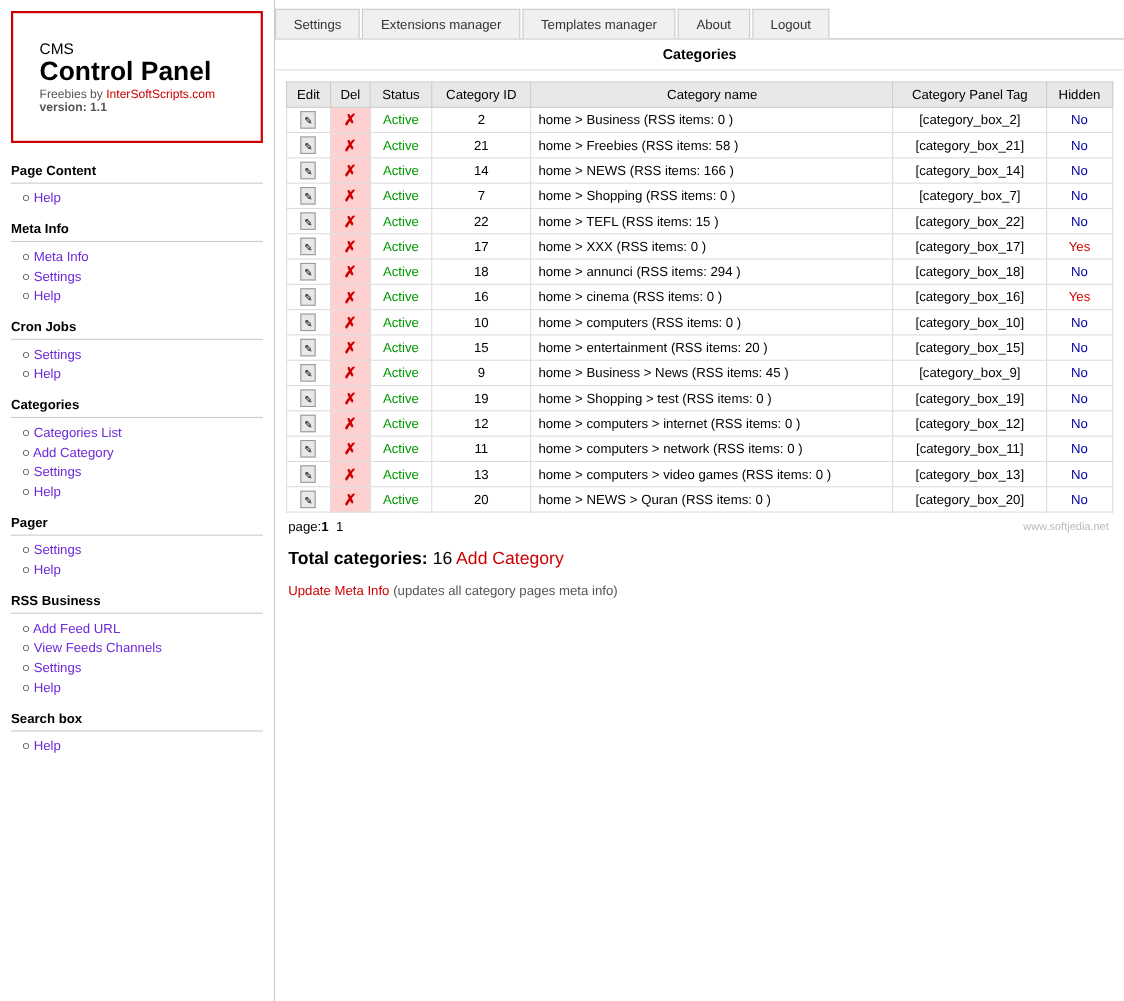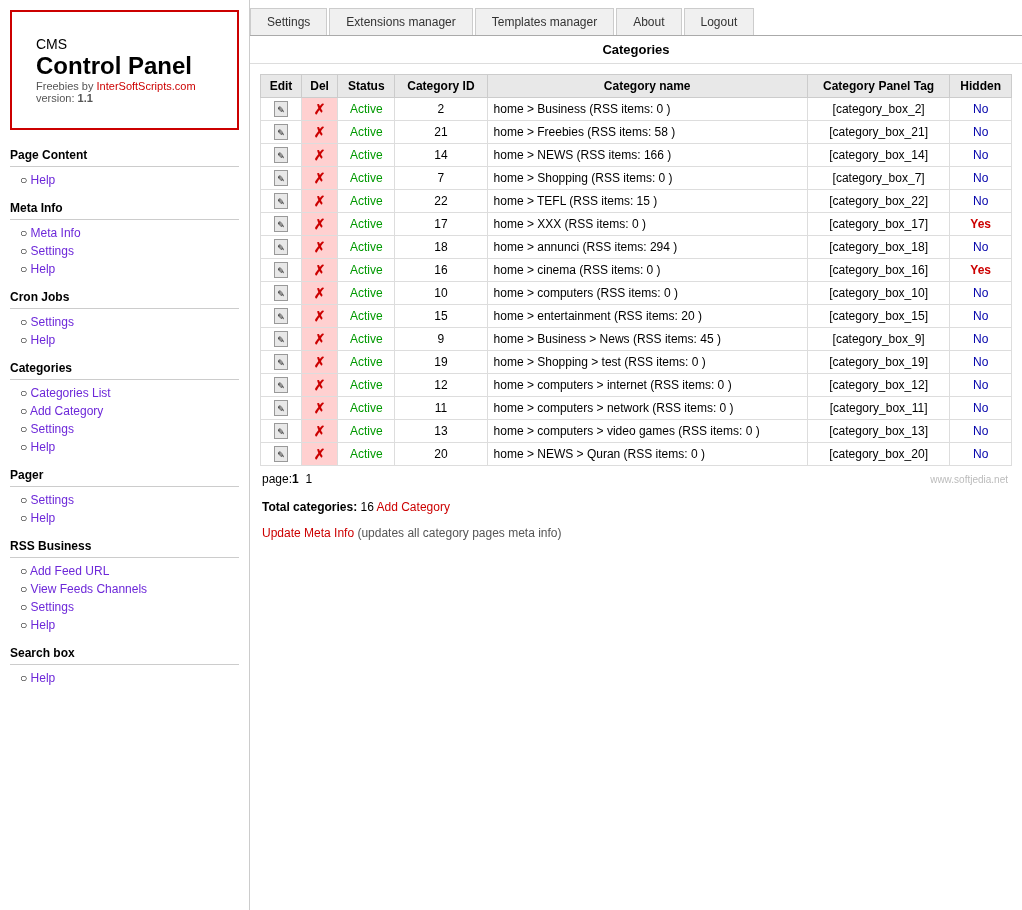--- a/index.html
+++ b/index.html
@@ -9,21 +9,21 @@
     .wrapper { display: flex; min-height: 910px; }
     
     
     .sidebar { width: 250px; min-width: 250px; border-right: 1px solid #ccc; padding: 0; }
     .brand-box { border: 2px solid #c00; margin: 10px; padding: 24px; }
     .brand-title-sm { font-size: 14px; font-weight: normal; }
     .brand-title-lg { font-size: 24px; font-weight: bold; }
     .brand-subtitle { font-size: 11px; color: #555; }
     .brand-subtitle a { color: #c00; text-decoration: none; }
     .brand-version { font-size: 11px; color: #555; }
-    .brand-version span { font-weight: normal; }
+    .brand-version span { font-weight: bold; }
     
     .sidebar-section { padding: 8px 10px 4px 10px; }
     .sidebar-section-title { font-weight: bold; font-size: 12px; color: #000; border-bottom: 1px solid #ccc; padding-bottom: 4px; margin-bottom: 4px; }
     .sidebar-item { padding: 2px 0 2px 10px; font-size: 12px; }
     .sidebar-item::before { content: "○ "; }
     .sidebar-item a { color: #6d28d9; text-decoration: none; }
     
     
     .main { flex: 1; }
     
@@ -31,33 +31,33 @@
     .top-nav { display: flex; padding: 8px 0 0 0; border-bottom: 1px solid #aaa; }
     .top-nav-item { padding: 6px 16px; font-size: 12px; color: #333; cursor: pointer; border: 1px solid transparent; border-bottom: none; margin-right: 2px; background: #f0f0f0; border-color: #ccc; }
     
     
     .page-title-bar { text-align: center; font-weight: bold; font-size: 13px; padding: 6px; border-bottom: 1px solid #ddd; background: #fff; }
     
     
     .table-area { padding: 10px; }
     
     table.cat-table { width: 100%; border-collapse: collapse; font-size: 12px; }
-    table.cat-table th { background: #e8e8e8; border: 1px solid #ccc; padding: 4px 6px; text-align: center; font-weight: bold; }
+    table.cat-table th { background: #e8e8e8; border: 1px solid #ccc; padding: 4px 6px; text-align: center; font-weight: normal; }
     table.cat-table td { border: 1px solid #ddd; padding: 3px 6px; text-align: center; vertical-align: middle; }
     table.cat-table td.cat-name { text-align: left; }
     table.cat-table td.status-active { color: #090; }
     table.cat-table td.hidden-no { color: #00a; }
-    table.cat-table td.hidden-yes { color: #c00; font-weight: bold; text-align: center; }
+    table.cat-table td.hidden-yes { color: #c00; font-weight: normal; text-align: center; }
     
     .pagination { padding: 6px 2px; font-size: 12px; }
     .pagination strong { font-weight: bold; }
     
     .footer-info { text-align: right; font-size: 10px; color: #bbb; padding-right: 4px; }
     
-    .total-line { padding: 8px 2px; font-size: 12px; }
+    .total-line { padding: 8px 2px; font-size: 16px; }
     .total-line strong { font-weight: bold; }
     .total-line a { color: #c00; text-decoration: none; }
     
     .update-line { padding: 4px 2px; font-size: 12px; color: #c00; }
     .update-line a { color: #c00; text-decoration: none; }
     .update-line span { color: #555; }
   </style>
 </head>
 <body>
 

